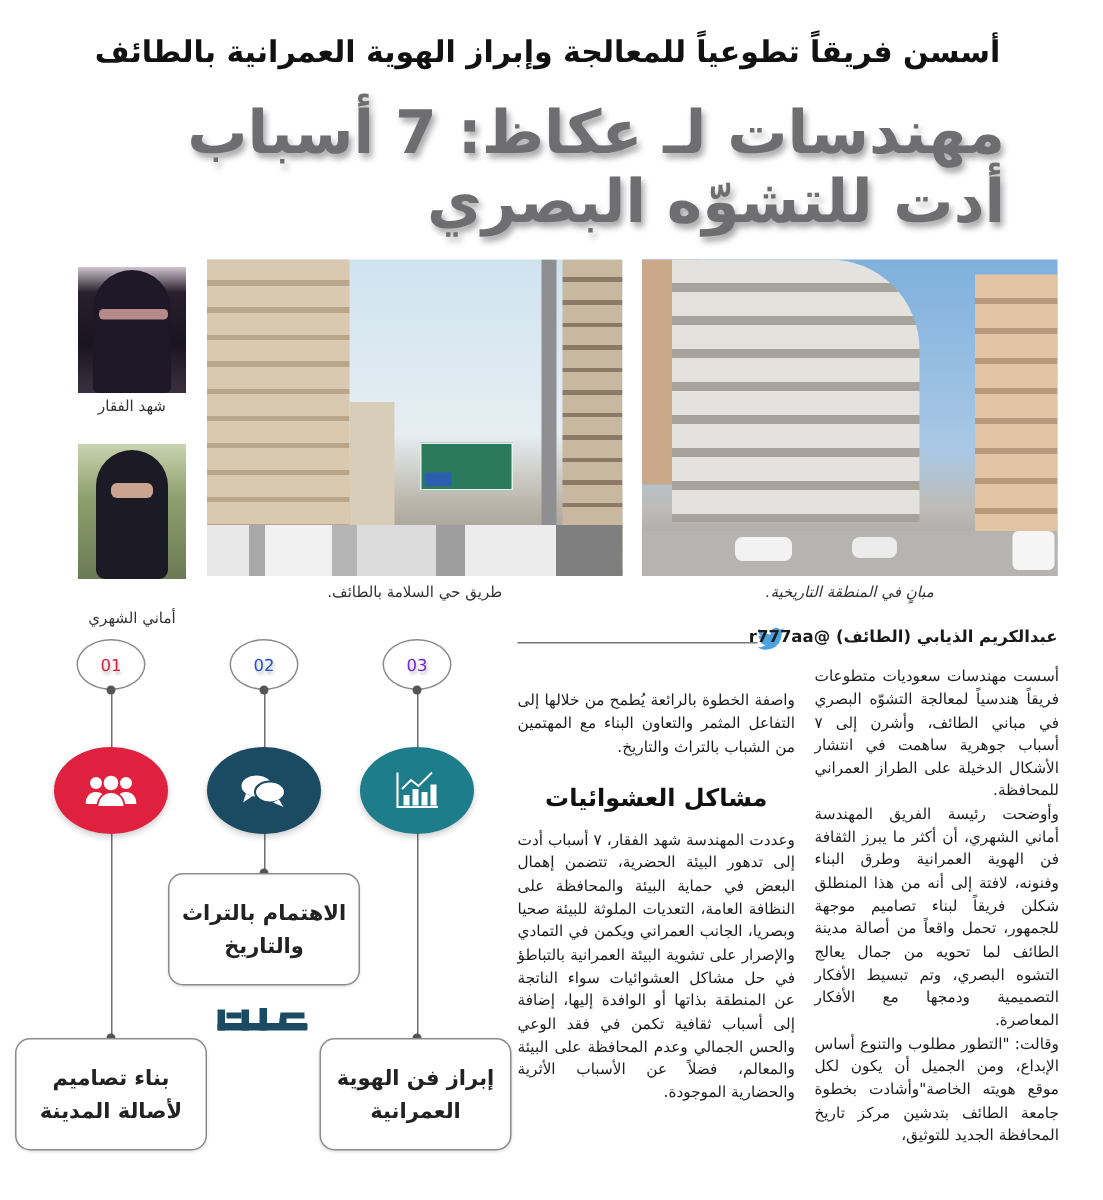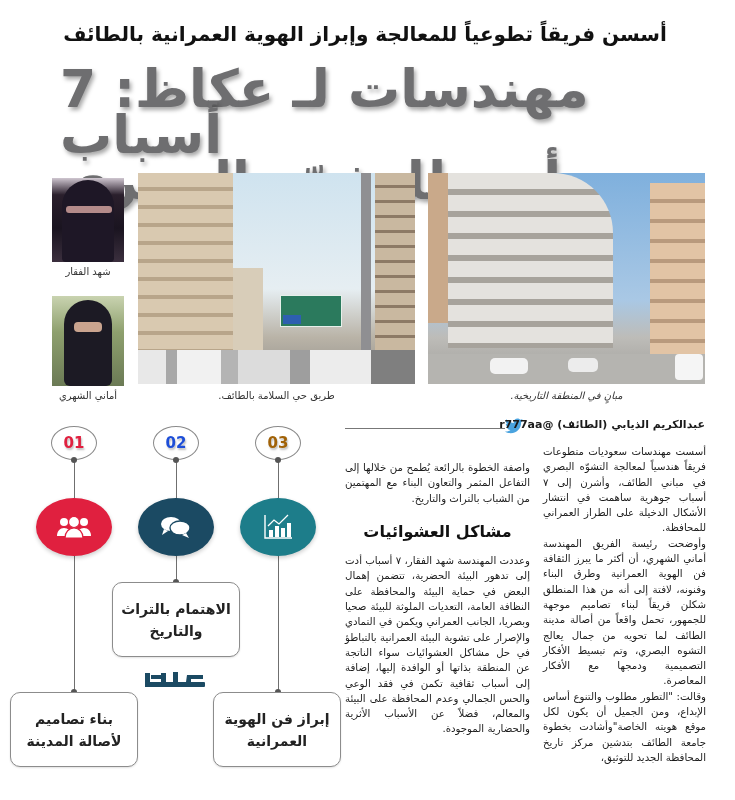--- a/index.html
+++ b/index.html
@@ -7,22 +7,22 @@
   body { position: relative; font-family: "DejaVu Sans", sans-serif; color: #1a1a1a; }
 
   .kicker {
     position: absolute; left: 60px; width: 610px; top: 22px;
     text-align: center; direction: rtl;
     font-size: 20px; font-weight: bold; color: #111;
     letter-spacing: -0.5px;
   }
   .title {
     position: absolute; left: 60px; width: 610px; top: 66px;
-    text-align: left; direction: rtl;
-    font-size: 52px; line-height: 46px; font-weight: bold; color: #6e6e70;
+    text-align: right; direction: rtl;
+    font-size: 40px; line-height: 46px; font-weight: bold; color: #6e6e70;
     text-shadow: 2px 3px 4px rgba(0,0,0,0.35);
     letter-spacing: -1px;
   }
 
   .photo { position: absolute; overflow: hidden; }
   .portrait-1 { left: 52px; top: 178px; width: 72px; height: 84px;
     background: linear-gradient(180deg,#cfc6d0 0%,#2a1f2c 20%,#1a1420 60%,#3b2f3e 100%); }
   .portrait-1 .eyes { position:absolute; left:14px; top:28px; width:46px; height:7px; background:#b48b8a; border-radius:3px; }
   .portrait-1 .hood { position:absolute; left:10px; top:2px; width:52px; height:82px; background:#1e1726; border-radius:26px 26px 4px 4px; }
   .portrait-2 { left: 52px; top: 296px; width: 72px; height: 90px;
@@ -51,42 +51,42 @@
   .photo-building .left-bld { position:absolute; left:0; top:0; width:38px; height:150px; background:#c9a98a; }
   .photo-building .right-bld { position:absolute; right:0; top:10px; width:55px; height:201px;
     background: repeating-linear-gradient(180deg,#e2c4a5 0 16px,#b99a7d 16px 20px); }
   .photo-building .road { position:absolute; left:0; bottom:0; width:100%; height:30px; background:#b5b4b0; }
   .photo-building .car1 { position:absolute; left:62px; bottom:10px; width:38px; height:16px; background:#f2f2f2; border-radius:5px; }
   .photo-building .car2 { position:absolute; left:140px; bottom:12px; width:30px; height:14px; background:#ececec; border-radius:5px; }
   .photo-building .car3 { position:absolute; right:2px; bottom:4px; width:28px; height:26px; background:#f5f5f5; border-radius:4px; }
 
   .caption { position: absolute; direction: rtl; font-size: 10px; color: #333; text-align: center; }
   .cap-p1 { left: 44px; width: 88px; top: 266px; }
-  .cap-p2 { left: 44px; width: 88px; top: 390px; text-align: center; }
+  .cap-p2 { left: 44px; width: 88px; top: 407px; text-align: center; }
   .cap-street { left: 138px; width: 277px; top: 390px; }
   .cap-building { left: 428px; width: 277px; top: 390px; font-style: italic; }
 
   .byline { position: absolute; left: 345px; width: 360px; top: 416px; height: 20px; }
   .byline .rule { position:absolute; left:0; top:12px; width:160px; height:1px; background:#777; }
   .byline .twitter { position:absolute; left:160px; top:2px; width:18px; height:16px; }
   .byline .name { position:absolute; right:0; top:2px; direction: rtl; font-size: 11px; font-weight: bold; color:#1a1a1a; white-space: nowrap; }
 
   .col { position: absolute; direction: rtl; text-align: justify; font-size: 10.2px; line-height: 15.3px; color: #1c1c1c; }
   .col p { margin: 0; }
   .col-right { left: 543px; width: 163px; top: 444px; }
   .col-mid { left: 345px; width: 185px; top: 444px; margin-top: 16px; }
   .subhead { direction: rtl; text-align: center; font-size: 16px; font-weight: bold; margin: 18px 0 14px; color:#111; }
 
   
   .info { position: absolute; left: 0; top: 420px; width: 340px; height: 380px; }
   .vline { position:absolute; width:1px; background:#6f6f6f; }
   .dot { position:absolute; width:6px; height:6px; border-radius:50%; background:#555; }
   .bubble { position:absolute; width:46px; height:34px; border:1px solid #8a8a8a; border-radius:50%;
     background:#fff; display:flex; align-items:center; justify-content:center;
-    font-family: "DejaVu Sans", sans-serif; font-weight: bold; font-size: 15px;
+    font-family: "DejaVu Sans", sans-serif; font-weight: normal; font-size: 11px;
     text-shadow: 1px 2px 2px rgba(0,0,0,0.25); }
   .disc { position:absolute; width:76px; height:58px; border-radius:50%;
     display:flex; align-items:center; justify-content:center;
     box-shadow: 0 2px 4px rgba(0,0,0,0.2); }
   .box { position:absolute; border:1px solid #8c8c8c; border-radius:10px; background:#fff;
     display:flex; align-items:center; justify-content:center; text-align:center; direction: rtl;
     font-size: 14px; line-height: 22px; font-weight: bold; color:#222; padding: 0 6px;
     box-shadow: 0 1px 2px rgba(0,0,0,0.12); }
   .logo { position:absolute; left:143px; top:250px; width:64px; height:20px; }
 </style>
@@ -156,21 +156,21 @@
 </div>
 
 <div class="info">
 
   <div class="vline" style="left:74px; top:39px; height:236px;"></div>
   <div class="vline" style="left:176px; top:39px; height:123px;"></div>
   <div class="vline" style="left:278px; top:39px; height:236px;"></div>
 
   <div class="bubble" style="left:51px; top:6px; color:#e0203f;">01</div>
   <div class="bubble" style="left:153px; top:6px; color:#1d4ed8;">02</div>
-  <div class="bubble" style="left:255px; top:6px; color:#a16207;">03</div>
+  <div class="bubble" style="left:255px; top:6px; color:#6d28d9;">03</div>
 
   <div class="dot" style="left:71px; top:37px;"></div>
   <div class="dot" style="left:173px; top:37px;"></div>
   <div class="dot" style="left:275px; top:37px;"></div>
 
   <div class="disc" style="left:36px; top:78px; background:#e0203f;">
     <svg width="34" height="22" viewBox="0 0 34 22">
       <g fill="#ffffff">
         <circle cx="7" cy="6" r="4"></circle>
           <path d="M0 20c0-5 3-8 7-8s7 3 7 8z"></path>

